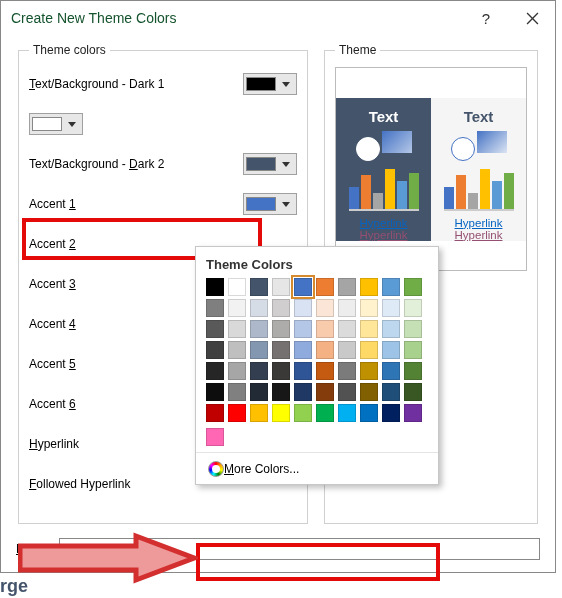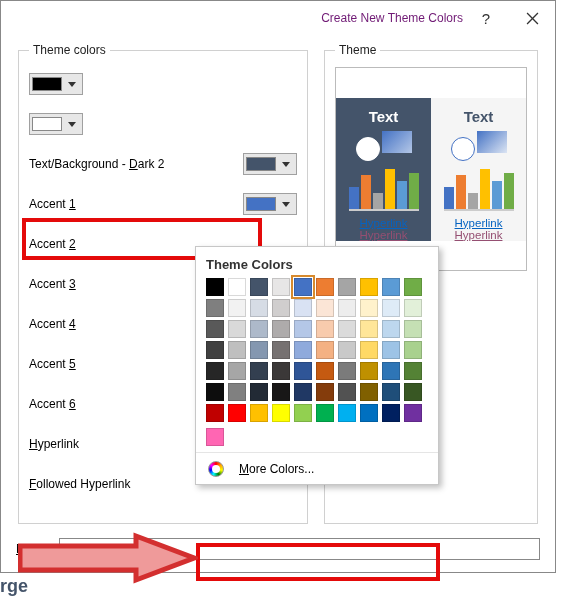--- a/index.html
+++ b/index.html
@@ -19,21 +19,21 @@
     background: #fff;
   }
   .titlebar {
     display: flex;
     align-items: center;
     height: 34px;
     padding: 0 0 0 10px;
     background: #fff;
     position: relative;
   }
-  .titlebar .title { font-size: 12px; color: #701a75; flex: 1; text-align: right; }
+  .titlebar .title { font-size: 14px; color: #14532d; flex: 1; }
   .titlebar .help {
     width: 46px; height: 30px; display:flex;align-items:center;justify-content:center;
     font-size: 15px; color:#333;
   }
   .titlebar .close {
     width: 46px; height: 30px; display:flex;align-items:center;justify-content:center;
   }
   .close svg { width: 13px; height: 13px; stroke:#333; stroke-width:1.2; }
 
   .body {
@@ -123,21 +123,21 @@
     padding: 6px 10px 4px 10px;
     z-index:10;
   }
   .pop-h { font-weight:bold; font-size:13px; color:#333; margin: 4px 0 6px 0;}
   .tc-row { display:flex; gap:4px; margin-bottom:3px;}
   .sq { width:18px;height:18px; border:1px solid rgba(0,0,0,0.15); display:inline-block;}
   .sq.sel { outline:2px solid #d78a2d; outline-offset:1px;}
   .stdrow { display:flex; gap:4px; margin-bottom:6px;}
   .recentrow { display:flex; gap:4px; margin-bottom:6px;}
   .more {
-    display:flex; align-items:center; gap:15px;
+    display:flex; align-items:center; gap:0;
     height: 32px;
     border-top: 1px solid #e5e5e5;
     padding: 4px 4px;
     margin: 0 -10px -4px -10px;
     padding-left: 12px;
     background:#fff;
   }
   .more .pal {
     width:16px;height:16px;border-radius:50%;border:1px solid #999;position:relative;
     background: conic-gradient(red,orange,yellow,green,cyan,blue,magenta,red);
@@ -172,20 +172,21 @@
         </svg>
     </div>
   </div>
 
   <div class="body">
     <div class="cols">
       <fieldset class="themecols">
         <legend>Theme colors</legend>
 
         <div class="row">
+          <span class="lbl"><u>T</u><span>ext/Background - Dark 1</span></span>
           <div class="colorbtn">
             <span class="swatch" style="background:#000"></span>
               <span class="caret"></span>
           </div>
         </div>
         <div class="row">
           <div class="colorbtn">
             <span class="swatch" style="background:#fff"></span>
               <span class="caret"></span>
           </div>

